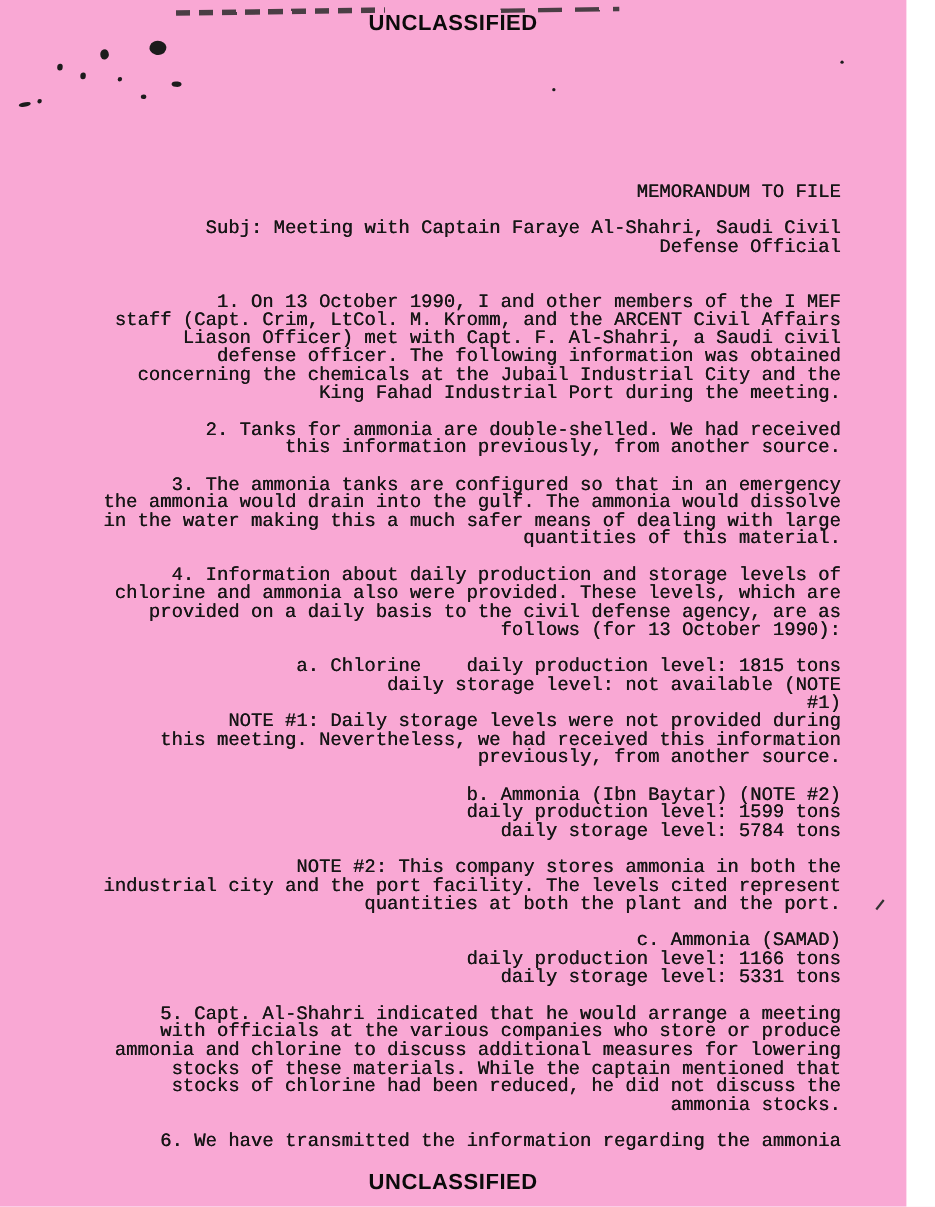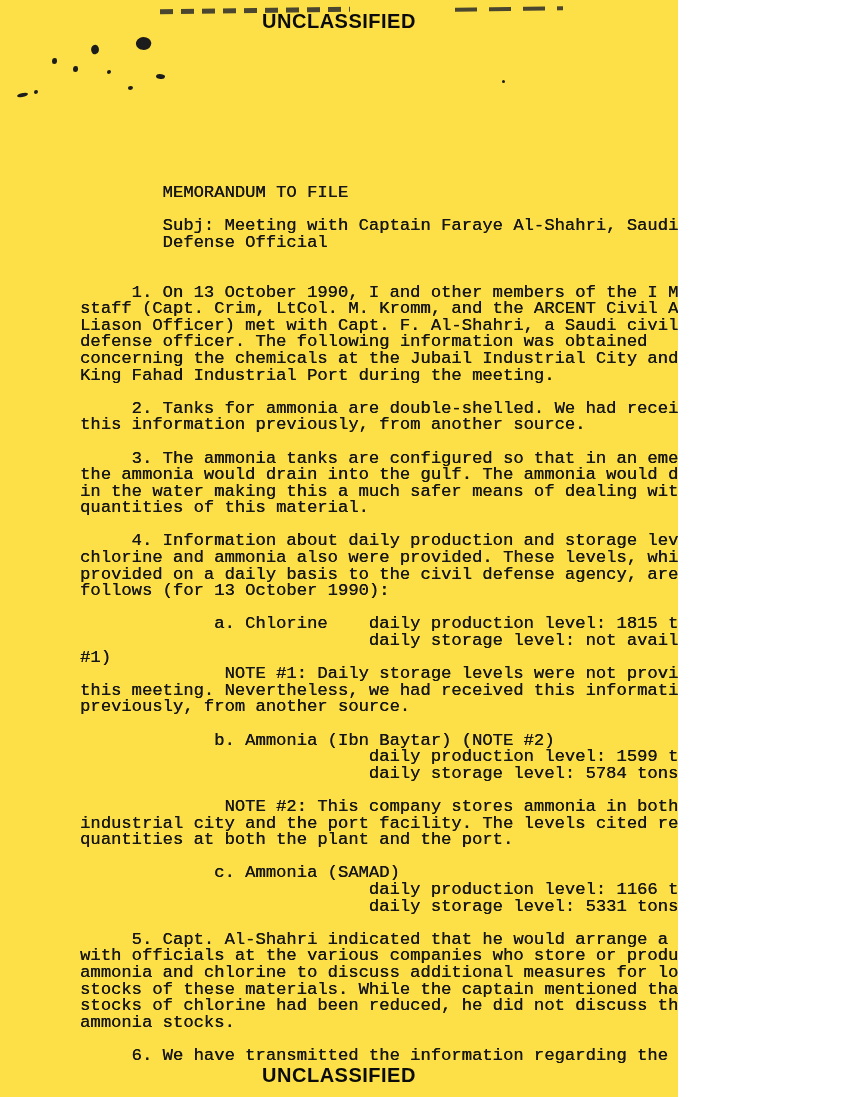--- a/index.html
+++ b/index.html
@@ -2,50 +2,51 @@
 <html><head>
 <meta charset="utf-8">
 <style>
   html, body {
     margin: 0;
     padding: 0;
     background: #ffffff;
   }
   .page {
     position: relative;
-    width: 678px;
+    width: 824px;
     height: 1097px;
-    background: #fde047;
+    background: #f9a8d4;
     overflow: hidden;
     font-family: "Liberation Sans", sans-serif;
   }
   .banner {
     position: absolute;
     left: 0;
     width: 100%;
     text-align: center;
     font-family: "Liberation Sans", sans-serif;
     font-weight: 700;
     font-size: 20px;
     letter-spacing: 0.5px;
     color: #0b0b0b;
   }
   .banner-top { top: 10px; }
   .banner-bottom { top: 1064px; }
   .memo-body {
     position: absolute;
     left: 63px;
     top: 168px;
-    margin: 17px;
+    margin: 0;
     font-family: "Liberation Mono", "DejaVu Sans Mono", monospace;
     font-size: 17.2px;
     line-height: 16.6px;
     white-space: pre;
     color: #161616;
     text-shadow: 0.3px 0 0 currentColor;
+    text-align: right;
   }
   
   .artifact { position: absolute; background: #1c1c1c; }
   .smear {
     position: absolute;
     height: 5px;
     background: repeating-linear-gradient(90deg, #2b2b2b 0 13px, transparent 13px 21px);
     opacity: 0.85;
     transform: rotate(-0.8deg);
   }

